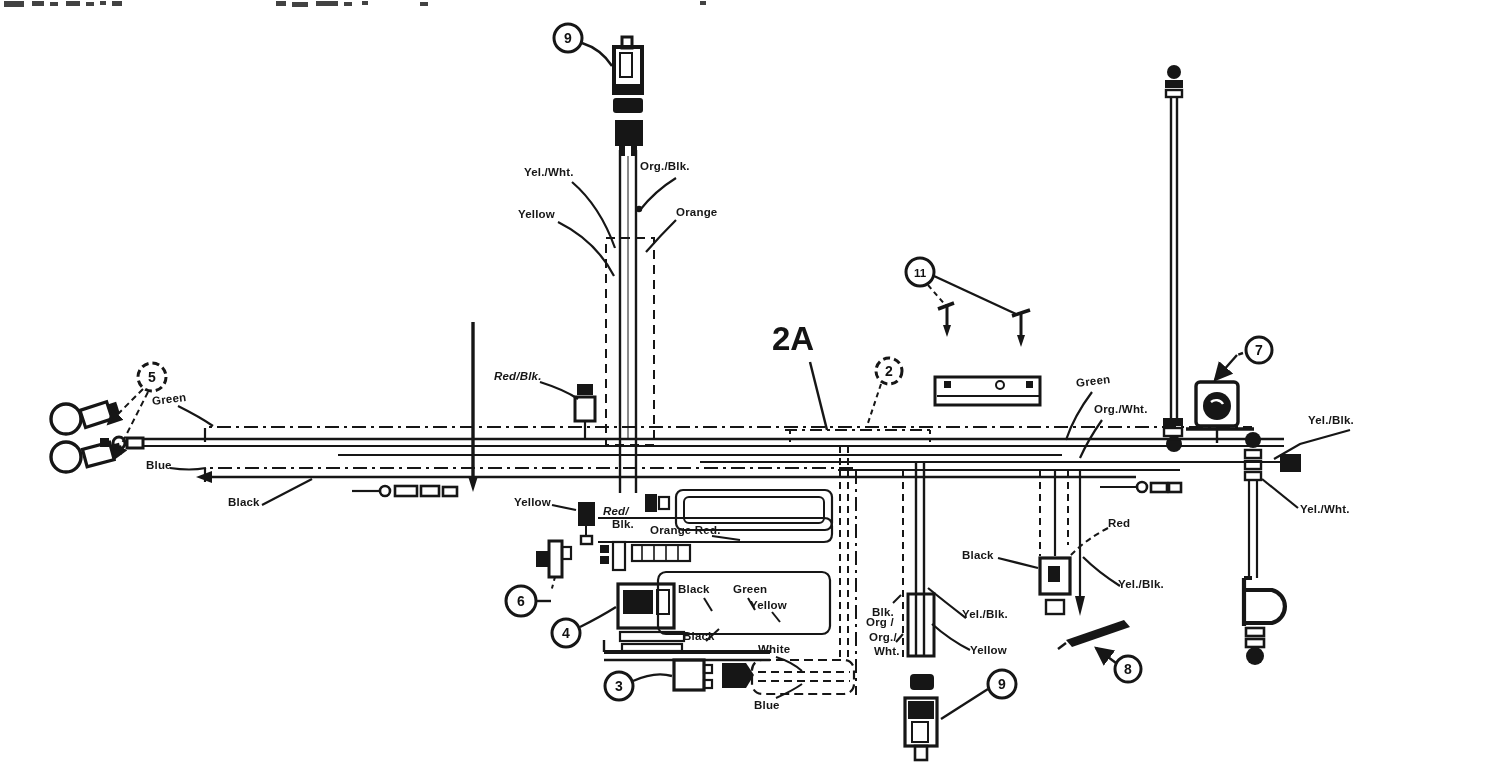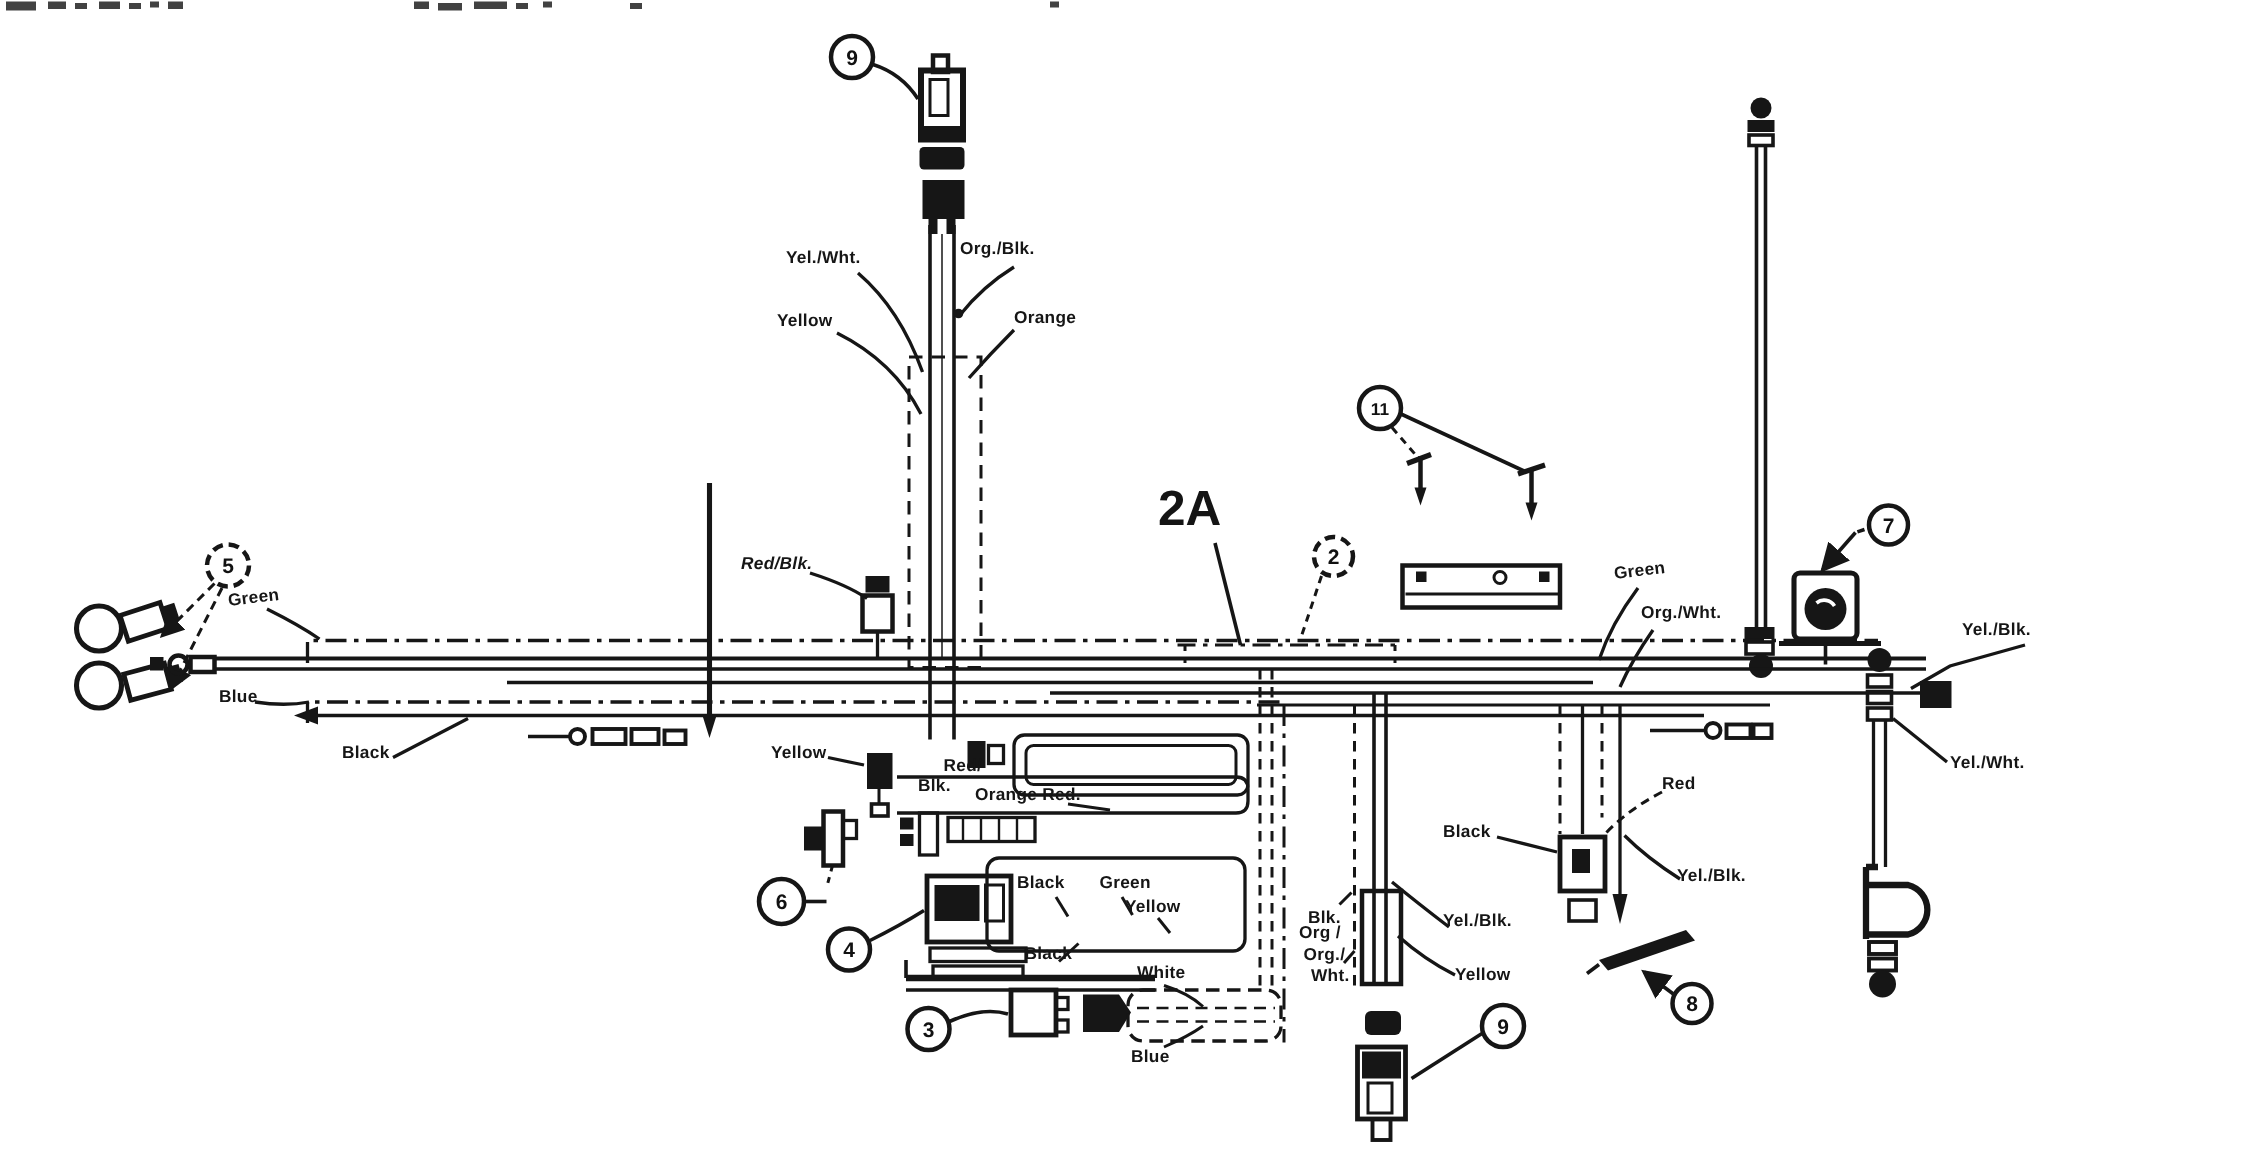--- a/index.html
+++ b/index.html
@@ -363,21 +363,21 @@
 
 <span class="lbl" style="left:524px;top:166px;">Yel./Wht.</span>
 <span class="lbl" style="left:640px;top:160px;">Org./Blk.</span>
 <span class="lbl" style="left:518px;top:208px;">Yellow</span>
 <span class="lbl" style="left:676px;top:206px;">Orange</span>
 <span class="lbl" style="left:494px;top:370px;font-style:italic;">Red/Blk.</span>
 <span class="lbl tilt" style="left:152px;top:393px;">Green</span>
 <span class="lbl" style="left:146px;top:459px;">Blue</span>
 <span class="lbl" style="left:228px;top:496px;">Black</span>
 <span class="lbl" style="left:514px;top:496px;">Yellow</span>
-<span class="lbl" style="left:629px;top:505px;">Red/</span>
+<span class="lbl" style="left:603px;top:505px;font-style:italic;">Red/</span>
 <span class="lbl" style="left:612px;top:518px;">Blk.</span>
 <span class="lbl" style="left:650px;top:524px;">Orange Red.</span>
 <span class="lbl" style="left:678px;top:583px;">Black</span>
 <span class="lbl" style="left:733px;top:583px;">Green</span>
 <span class="lbl" style="left:750px;top:599px;">Yellow</span>
 <span class="lbl" style="left:683px;top:630px;">Black</span>
 <span class="lbl" style="left:758px;top:643px;text-align:center;">White</span>
 <span class="lbl" style="left:754px;top:699px;">Blue</span>
 <span class="lbl" style="left:866px;top:616px;">Org /</span>
 <span class="lbl" style="left:872px;top:606px;">Blk.</span>

